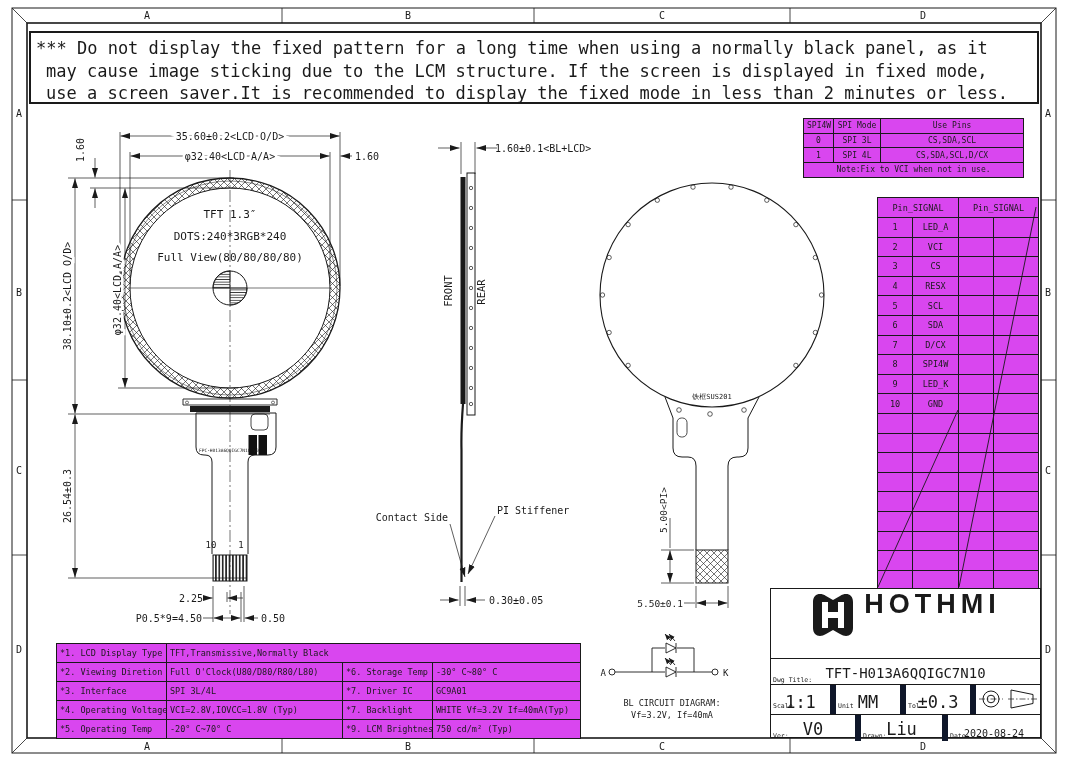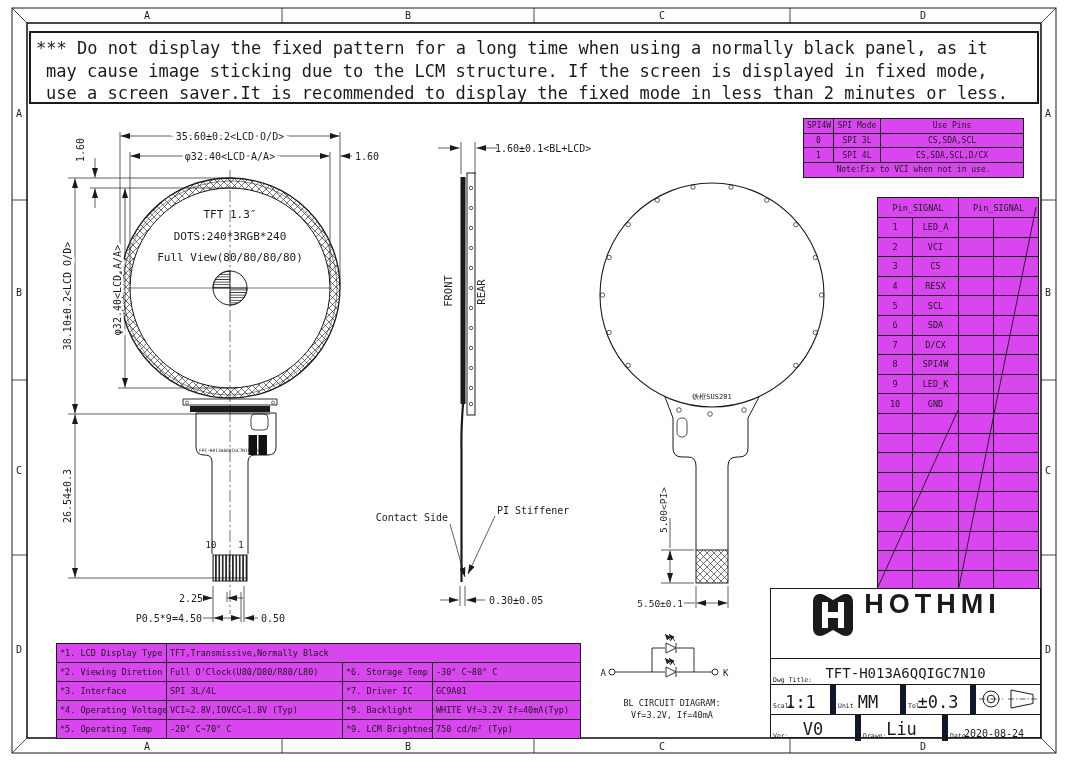--- a/index.html
+++ b/index.html
@@ -456,21 +456,21 @@
   </tr>
   <tr>
     <td>*3. Interface</td>
     <td>SPI 3L/4L</td>
     <td>*7. Driver IC</td>
     <td>GC9A01</td>
   </tr>
   <tr>
     <td>*4. Operating Voltage</td>
     <td>VCI=2.8V,IOVCC=1.8V (Typ)</td>
-    <td>*9. Backlight</td>
+    <td>*7. Backlight</td>
     <td>WHITE Vf=3.2V If=40mA(Typ)</td>
   </tr>
   <tr>
     <td>*5. Operating Temp</td>
     <td>-20° C~70° C</td>
     <td>*9. LCM Brightness</td>
     <td>750 cd/m² (Typ)</td>
   </tr>
 </tbody>
     </table>

